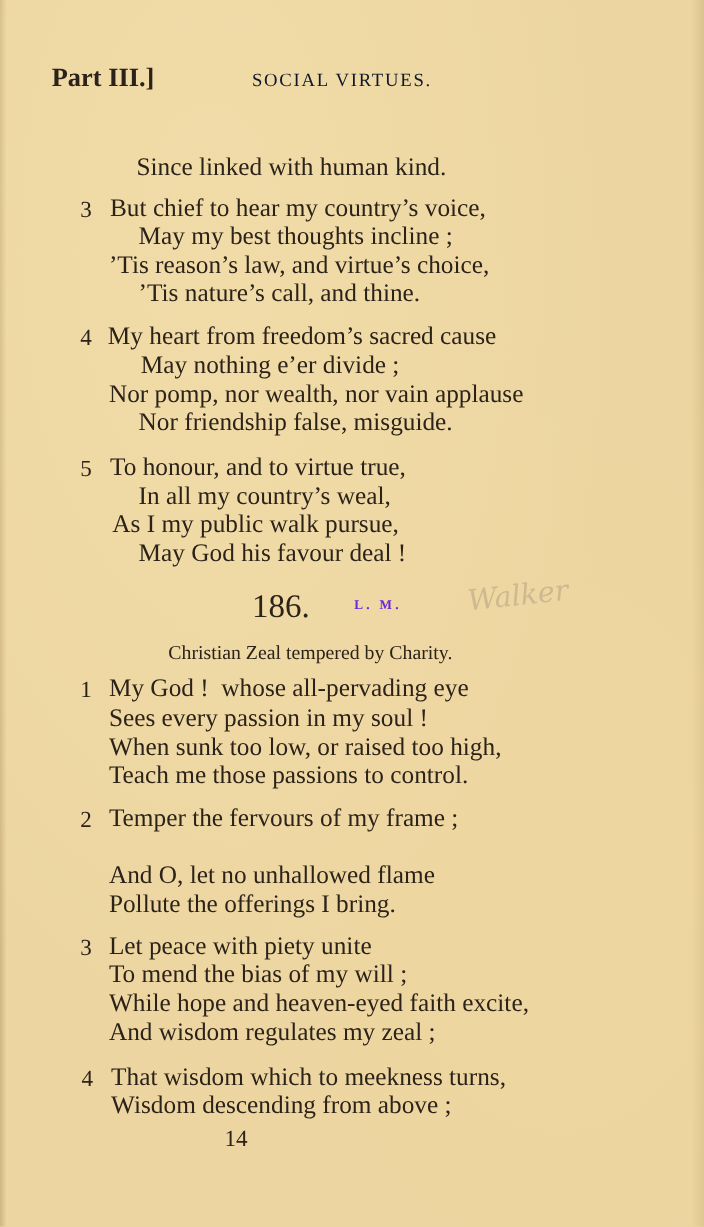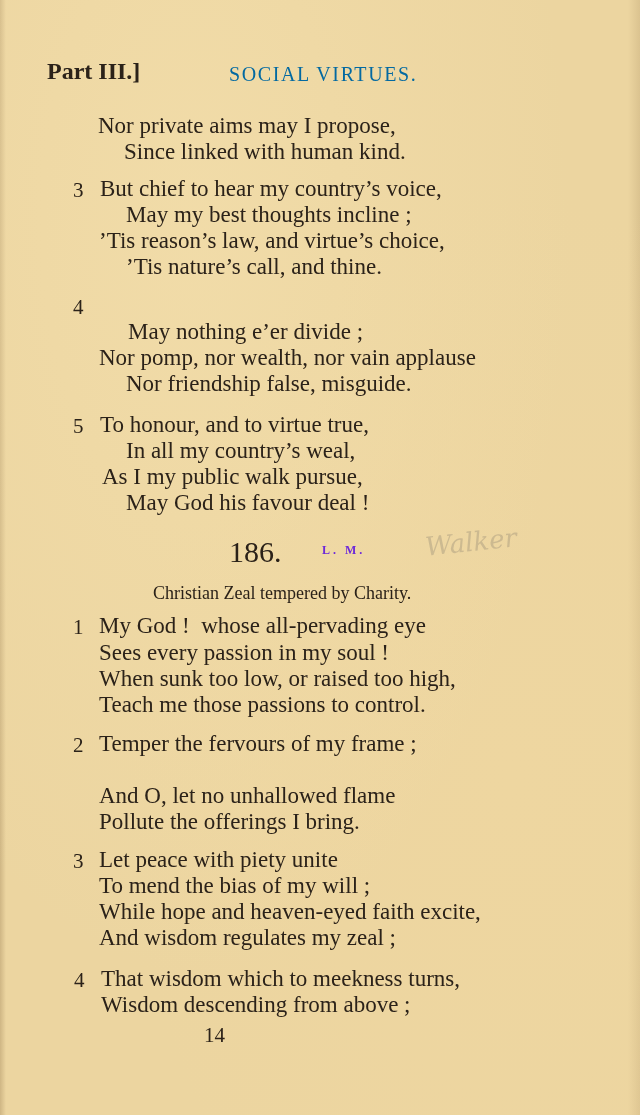--- a/index.html
+++ b/index.html
@@ -14,46 +14,46 @@
       color: #2a2118;
       position: relative;
     }
     .page { position: absolute; left: 0; top: 0; width: 640px; height: 986px; }
     .line {
       position: absolute; white-space: pre;
       font-family: "Liberation Serif", "DejaVu Serif", serif;
       font-size: 23px; line-height: 26px; color: #2b2219;
     }
     .hdr-part { position: absolute; left: 47px; top: 58px; font-family: "Liberation Serif", serif; font-size: 24px; font-weight: bold; color: #2b2219; }
-    .hdr-title { position: absolute; left: 229px; top: 63px; font-family: "Liberation Serif", serif; font-size: 20px; letter-spacing: 1.6px; color: #0369a1; }
+    .hdr-title { position: absolute; left: 229px; top: 63px; font-family: "Liberation Serif", serif; font-size: 17px; letter-spacing: 1.6px; color: #0f172a; }
     .num { position: absolute; font-family: "Liberation Serif", serif; font-size: 21px; color: #2b2219; }
     .hymn-no { position: absolute; left: 229px; top: 535px; font-family: "Liberation Serif", serif; font-size: 30px; color: #2b2219; }
     .hymn-meter { position: absolute; left: 322px; top: 543px; font-family: "Liberation Serif", serif; font-size: 12px; letter-spacing: 3px; font-weight: bold; color: #6d28d9; text-align: right; }
     .annotation { position: absolute; left: 425px; top: 527px; font-family: "DejaVu Serif", serif; font-style: italic; font-size: 26px; color: rgba(120,110,100,0.28); transform: rotate(-6deg); }
     .subtitle { position: absolute; left: 153px; top: 583px; font-family: "Liberation Serif", serif; font-size: 18px; color: #2b2219; }
     .page-no { position: absolute; left: 204px; top: 1023px; font-family: "Liberation Serif", serif; font-size: 21px; color: #2b2219; }
   </style>
 </head>
 <body>
 
 <div class="page">
 
   <div class="hdr-part">Part III.]</div>
   <div class="hdr-title">SOCIAL VIRTUES.</div>
 
-  <div class="line" style="left:98px; top:113px;">Nor private aims may I propose,</div>
   <div class="line" style="left:124px; top:139px;">Since linked with human kind.</div>
 
   <div class="num" style="left:73px; top:178px;">3</div>
   <div class="line" style="left:100px; top:176px;">But chief to hear my country’s voice,</div>
   <div class="line" style="left:126px; top:202px;">May my best thoughts incline ;</div>
   <div class="line" style="left:99px; top:228px;">’Tis reason’s law, and virtue’s choice,</div>
   <div class="line" style="left:126px; top:254px;">’Tis nature’s call, and thine.</div>
 
   <div class="num" style="left:73px; top:295px;">4</div>
+  <div class="line" style="left:98px; top:293px;">My heart from freedom’s sacred cause</div>
   <div class="line" style="left:128px; top:319px;">May nothing e’er divide ;</div>
   <div class="line" style="left:99px; top:345px;">Nor pomp, nor wealth, nor vain applause</div>
   <div class="line" style="left:126px; top:371px;">Nor friendship false, misguide.</div>
 
   <div class="num" style="left:73px; top:414px;">5</div>
   <div class="line" style="left:100px; top:412px;">To honour, and to virtue true,</div>
   <div class="line" style="left:126px; top:438px;">In all my country’s weal,</div>
   <div class="line" style="left:102px; top:464px;">As I my public walk pursue,</div>
   <div class="line" style="left:126px; top:490px;">May God his favour deal !</div>
 

